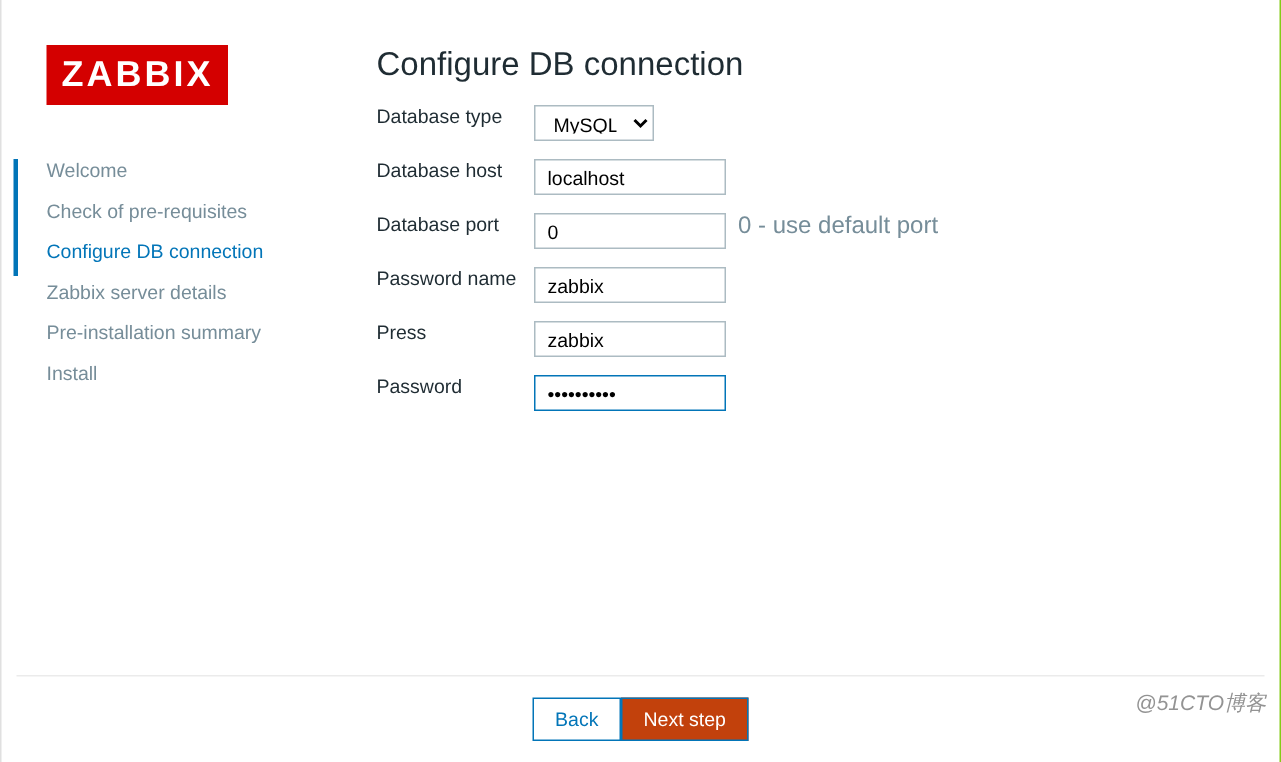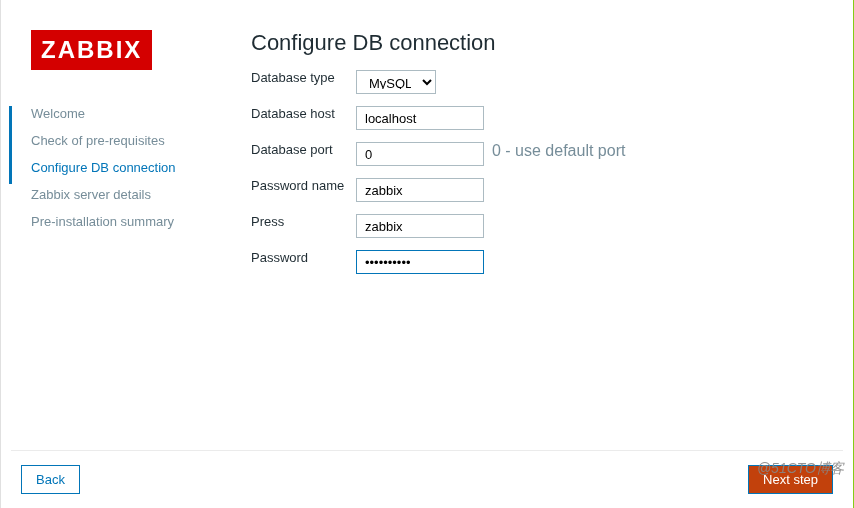--- a/index.html
+++ b/index.html
@@ -114,21 +114,21 @@
     .form-input.focused {
       border: 1px solid #0275b8;
     }
     .hint {
       color: #768d99;
       font-size: 16px;
       margin-left: 8px;
     }
     .footer {
       display: flex;
-      justify-content: space-between;
+      justify-content: center;
       align-items: center;
       padding: 14px 10px;
       border-top: 1px solid #ebebeb;
     }
     .btn {
       border: 1px solid;
       padding: 6px 14px;
       font-size: 13px;
       cursor: pointer;
       font-family: inherit;
@@ -159,20 +159,21 @@
 <div class="container">
   <div class="main">
     <aside class="sidebar">
       <div class="logo">ZABBIX</div>
       <ul class="nav">
         <li class="completed">Welcome</li>
         <li class="completed">Check of pre-requisites</li>
         <li class="active">Configure DB connection</li>
         <li>Zabbix server details</li>
         <li>Pre-installation summary</li>
+        <li>Install</li>
       </ul>
     </aside>
 
     <section class="content">
       <h1 class="page-title">Configure DB connection</h1>
 
       <div class="form-row">
         <div class="form-label">Database type</div>
         <select class="form-select">
           <option>MySQL</option>

